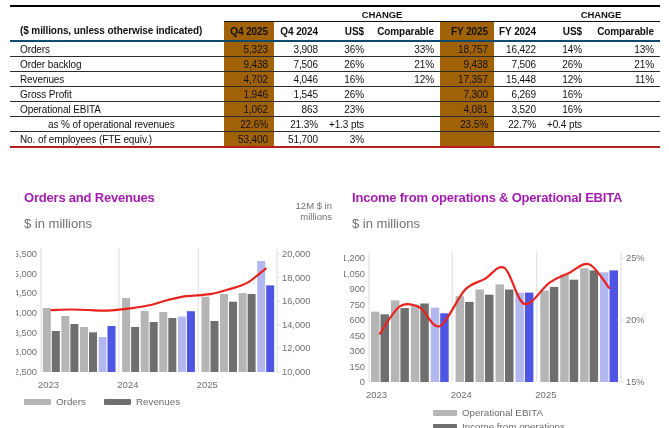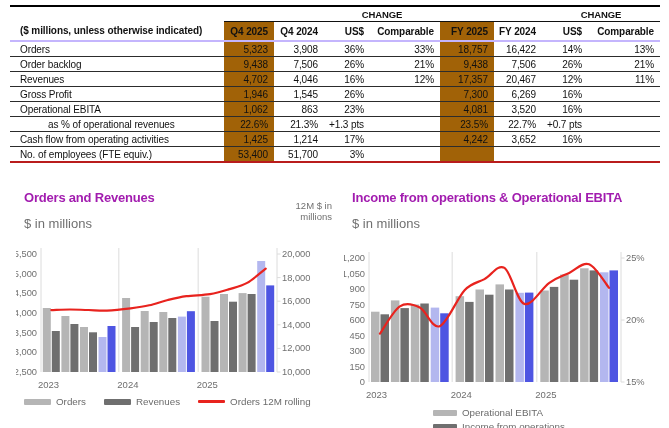--- a/index.html
+++ b/index.html
@@ -7,21 +7,21 @@
         font-family:"Liberation Sans",sans-serif;color:#111;overflow:hidden;}
 
   
   .fin-table{position:absolute;left:10px;top:5px;width:650px;border-collapse:collapse;
              font-size:10px;letter-spacing:-0.1px;}
   .fin-table th,.fin-table td{padding:0;margin:0;}
   .fin-table tr.change-row th{height:14px;font-weight:700;font-size:9.5px;vertical-align:middle;}
   .fin-table tr.change-row th.bline{border-bottom:1px solid #111;}
   .fin-table tr.change-row{border-top:2px solid #000;}
   .fin-table tr.head-row th{height:18px;font-weight:700;vertical-align:middle;
-                            border-bottom:2px solid #c4b5fd;text-align:right;padding-right:6px;}
+                            border-bottom:2px solid #0c4a6e;text-align:right;padding-right:6px;}
   .fin-table tr.head-row th.lblh{text-align:left;padding-left:10px;padding-right:0;}
   .fin-table tbody td{height:14px;vertical-align:middle;border-bottom:1px solid #2c2c2c;}
   .fin-table tbody tr:last-child td{border-bottom:2px solid #b91c1c;}
   .fin-table td.lbl{text-align:left;padding-left:10px;}
   .fin-table td.lbl.ind{padding-left:38px;}
   .fin-table td.num{text-align:right;padding-right:6px;}
   .shade{background:#a16207;}
 
   
   .chart{position:absolute;top:190px;width:322px;}
@@ -104,21 +104,21 @@
           <td class="num">26%</td>
           <td class="num">21%</td>
         </tr>
         <tr>
           <td class="lbl">Revenues</td>
           <td class="num shade">4,702</td>
           <td class="num">4,046</td>
           <td class="num">16%</td>
           <td class="num">12%</td>
           <td class="num shade">17,357</td>
-          <td class="num">20,467</td>
+          <td class="num">15,448</td>
           <td class="num">12%</td>
           <td class="num">11%</td>
         </tr>
         <tr>
           <td class="lbl">Gross Profit</td>
           <td class="num shade">1,946</td>
           <td class="num">1,545</td>
           <td class="num">26%</td>
           <td class="num"></td>
           <td class="num shade">7,300</td>
@@ -138,32 +138,21 @@
           <td class="num"></td>
         </tr>
         <tr>
           <td class="lbl ind">as % of operational revenues</td>
           <td class="num shade">22.6%</td>
           <td class="num">21.3%</td>
           <td class="num">+1.3 pts</td>
           <td class="num"></td>
           <td class="num shade">23.5%</td>
           <td class="num">22.7%</td>
-          <td class="num">+0.7 pts</td>
-          <td class="num"></td>
-        </tr>
-        <tr>
-          <td class="lbl">Cash flow from operating activities</td>
-          <td class="num shade">1,425</td>
-          <td class="num">1,214</td>
-          <td class="num">17%</td>
-          <td class="num"></td>
-          <td class="num shade">4,242</td>
-          <td class="num">3,652</td>
-          <td class="num">16%</td>
+          <td class="num">+0.4 pts</td>
           <td class="num"></td>
         </tr>
         <tr>
           <td class="lbl">No. of employees (FTE equiv.)</td>
           <td class="num shade">53,400</td>
           <td class="num">51,700</td>
           <td class="num">3%</td>
           <td class="num"></td>
           <td class="num shade"></td>
           <td class="num"></td>
@@ -247,24 +236,20 @@
       </svg>
     <div class="legend">
         <div class="legend-item">
           <span class="sw-bar" style="background: rgb(181, 181, 181);"></span>
           <span>Orders</span>
         </div>
         <div class="legend-item">
           <span class="sw-bar" style="background: rgb(111, 111, 111);"></span>
           <span>Revenues</span>
         </div>
-        <div class="legend-item">
-          <span class="sw-line" style="background: rgb(232, 35, 30);"></span>
-          <span>Orders 12M rolling</span>
-        </div>
       </div>
   </div>
 
   <div class="chart chart-right">
     <div class="chart-title">Income from operations &amp; Operational EBITA</div>
     <div class="unit-label">$ in millions</div>
     <svg width="322" height="164" viewBox="0 0 322 164">
         <g>
           <line x1="25" y1="10" x2="25" y2="140" stroke="#dcdcdc" stroke-width="1"></line>
           <line x1="108.16666666666667" y1="10" x2="108.16666666666667" y2="140" stroke="#dcdcdc" stroke-width="1"></line>

